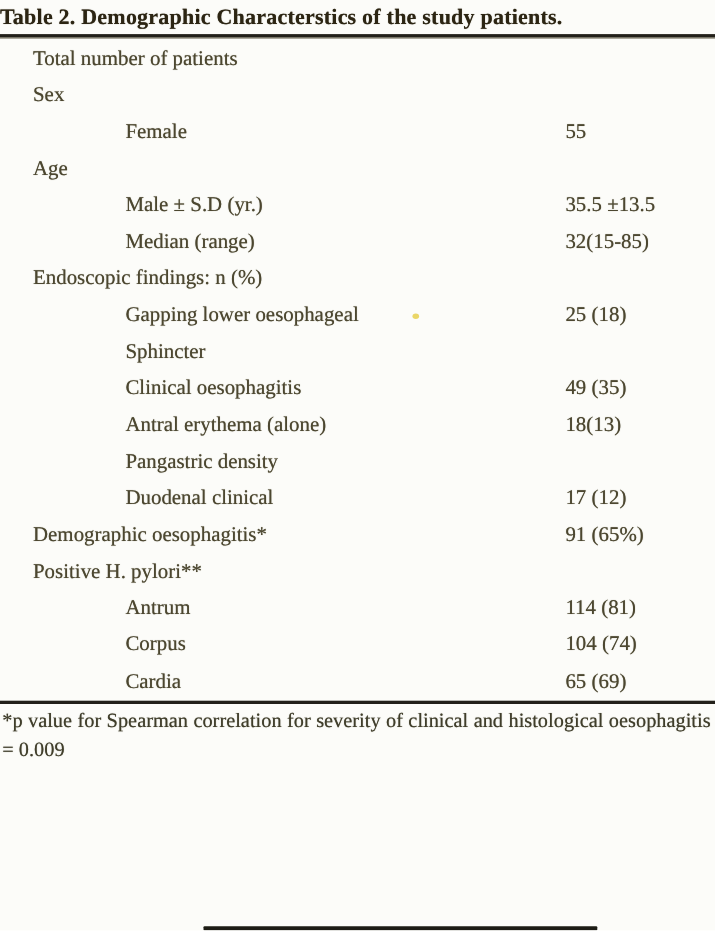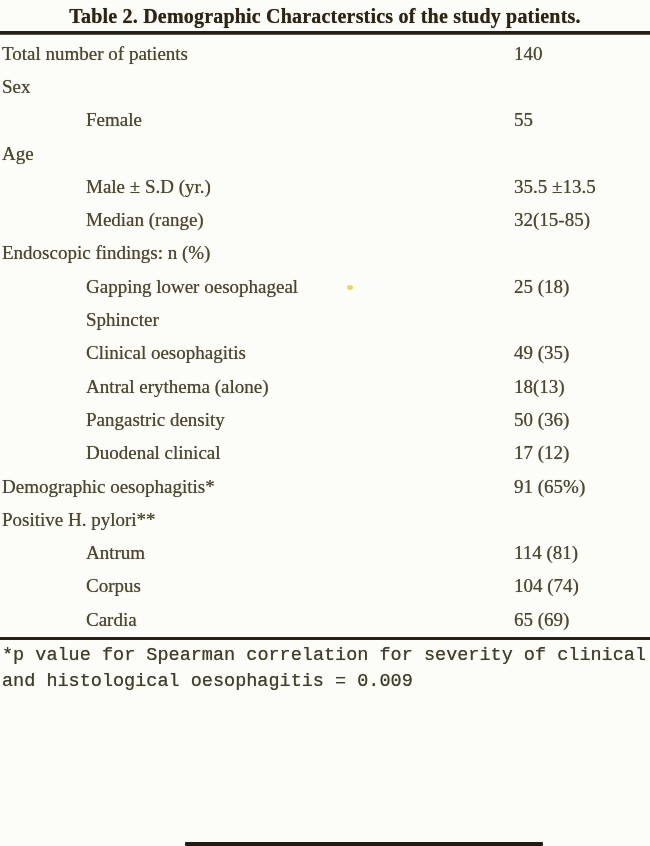--- a/index.html
+++ b/index.html
@@ -10,36 +10,35 @@
     position: relative;
     width: 650px;
     height: 846px;
     background: #fcfcf9;
     overflow: hidden;
     color: #4c4730;
   }
 
   .title {
     padding-top: 5px;
-    text-align: center;
     font-size: 20px;
     font-weight: 700;
     letter-spacing: 0.2px;
     color: #2c2513;
     text-shadow: 0 0 0.7px rgba(44,37,19,0.75);
   }
 
   .rule-top {
     margin-top: 3px;
     height: 3px;
     border-top: 3px solid #23211a;
     border-bottom: 1px solid #5d5945;
   }
 
-  .rows { padding: 2px 4px 0 2px; }
+  .rows { padding: 2px 4px 0 2px; margin-left: 28px; }
 
   .row {
     position: relative;
     display: flex;
     align-items: center;
     height: 33.3px;
     font-size: 19px;
     text-shadow: 0 0 0.7px rgba(76,71,48,0.8);
   }
   .row .label { flex: 1 1 auto; white-space: nowrap; }
@@ -56,21 +55,21 @@
     background: #e6cf4e;
     opacity: 0.85;
   }
 
   .rule-bottom {
     height: 3px;
     background: #23211a;
     margin: 1px 0 2px 0;
   }
 
-  .footnotes { padding: 1px 4px 0 2px; font-family: Liberation Mono, monospace; }
+  .footnotes { padding: 1px 4px 0 2px; }
   .footnotes p {
     font-size: 18.5px;
     line-height: 26px;
     text-align: justify;
     color: #403e2b;
     text-shadow: 0 0 0.7px rgba(64,62,43,0.8);
   }
 
   .bottom-scan-bar {
     position: absolute;
@@ -87,21 +86,20 @@
 
 <div class="page">
 
   <div class="title">Table 2. Demographic Characterstics of the study patients.</div>
 
   <div class="rule-top"></div>
 
   <div class="rows">
     <div class="row">
       <span class="label">Total number of patients</span>
-      <span class="value">140</span>
     </div>
     <div class="row">
       <span class="label">Sex</span>
       <span class="value"></span>
     </div>
     <div class="row ind">
       <span class="label">Female</span>
       <span class="value">55</span>
     </div>
     <div class="row">
@@ -132,21 +130,20 @@
     <div class="row ind">
       <span class="label">Clinical oesophagitis</span>
       <span class="value">49 (35)</span>
     </div>
     <div class="row ind">
       <span class="label">Antral erythema (alone)</span>
       <span class="value">18(13)</span>
     </div>
     <div class="row ind">
       <span class="label">Pangastric density</span>
-      <span class="value">50 (36)</span>
     </div>
     <div class="row ind">
       <span class="label">Duodenal clinical</span>
       <span class="value">17 (12)</span>
     </div>
     <div class="row">
       <span class="label">Demographic oesophagitis*</span>
       <span class="value">91 (65%)</span>
     </div>
     <div class="row">

